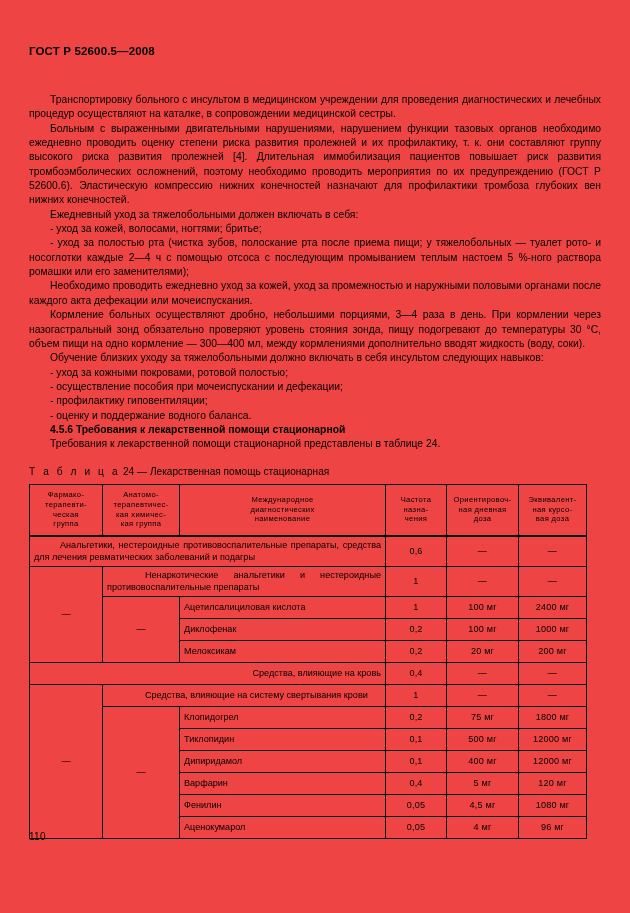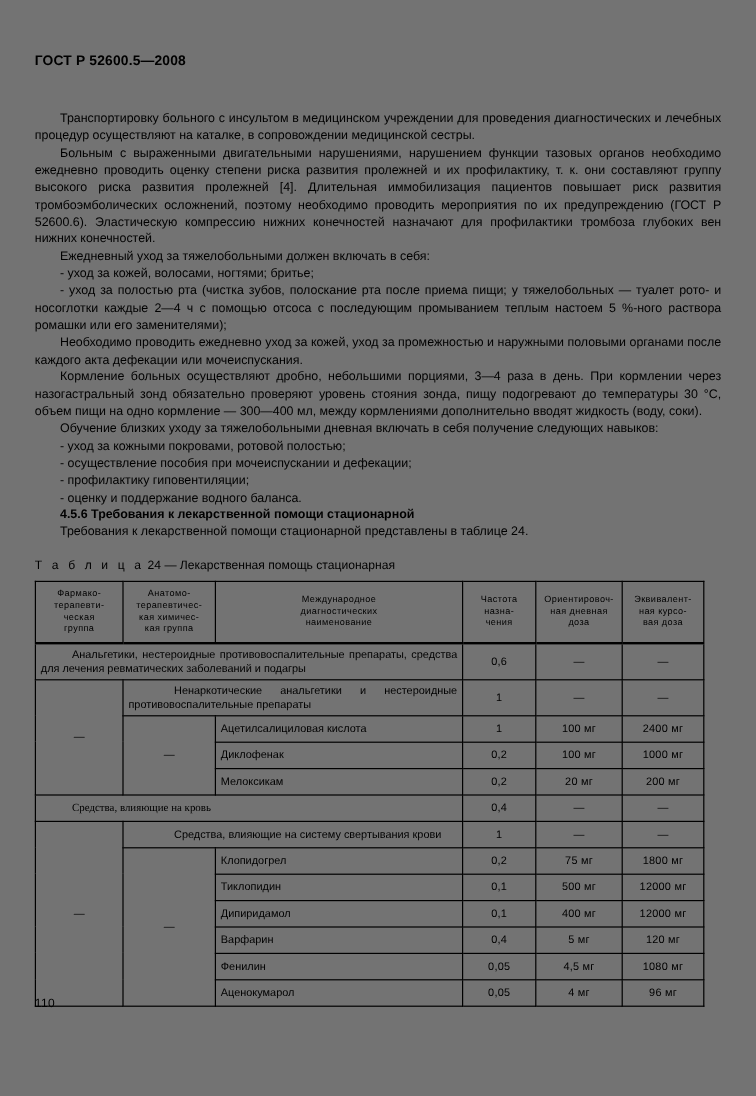--- a/index.html
+++ b/index.html
@@ -10,21 +10,21 @@
   }
   body {
     font-family: "Liberation Sans", "DejaVu Sans", sans-serif;
     color: #000000;
   }
   .page {
     position: relative;
     width: 630px;
     height: 913px;
     margin: 0 auto;
-    background: #737373;
+    background: #ef4444;
     overflow: hidden;
     box-sizing: border-box;
   }
   .content {
     position: absolute;
     left: 29px;
     top: 0;
     width: 572px;
   }
 
@@ -116,23 +116,22 @@
   
   td.group-span {
     text-align: justify;
     text-justify: inter-word;
     text-indent: 26px;
     padding: 3px 8px 3px 8px;
     line-height: 12.6px;
     height: 28px;
   }
   td.group-span.nospread {
-    text-align: left;
+    text-align: right;
     text-indent: 26px;
-    font-family: Liberation Serif, serif;
   }
   td.group-span2 {
     text-align: justify;
     text-justify: inter-word;
     text-indent: 38px;
     padding: 3px 8px 3px 10px;
     line-height: 12.6px;
     height: 28px;
   }
   td.group-span2.nospread {
@@ -165,21 +164,21 @@
     <div class="doc-header">ГОСТ Р 52600.5—2008</div>
 
     <div class="body-block">
       <p class="para indent">Транспортировку больного с инсультом в медицинском учреждении для проведения диагностических и лечебных процедур осуществляют на каталке, в сопровождении медицинской сестры.</p>
       <p class="para indent">Больным с выраженными двигательными нарушениями, нарушением функции тазовых органов необходимо ежедневно проводить оценку степени риска развития пролежней и их профилактику, т. к. они составляют группу высокого риска развития пролежней [4]. Длительная иммобилизация пациентов повышает риск развития тромбоэмболических осложнений, поэтому необходимо проводить мероприятия по их предупреждению (ГОСТ Р 52600.6). Эластическую компрессию нижних конечностей назначают для профилактики тромбоза глубоких вен нижних конечностей.</p>
       <p class="para indent">Ежедневный уход за тяжелобольными должен включать в себя:</p>
       <p class="para dash">- уход за кожей, волосами, ногтями; бритье;</p>
       <p class="para dash">- уход за полостью рта (чистка зубов, полоскание рта после приема пищи; у тяжелобольных — туалет рото- и носоглотки каждые 2—4 ч с помощью отсоса с последующим промыванием теплым настоем 5 %-ного раствора ромашки или его заменителями);</p>
       <p class="para indent">Необходимо проводить ежедневно уход за кожей, уход за промежностью и наружными половыми органами после каждого акта дефекации или мочеиспускания.</p>
       <p class="para indent">Кормление больных осуществляют дробно, небольшими порциями, 3—4 раза в день. При кормлении через назогастральный зонд обязательно проверяют уровень стояния зонда, пищу подогревают до температуры 30 °С, объем пищи на одно кормление — 300—400 мл, между кормлениями дополнительно вводят жидкость (воду, соки).</p>
-      <p class="para indent">Обучение близких уходу за тяжелобольными дневная включать в себя получение следующих навыков:</p>
+      <p class="para indent">Обучение близких уходу за тяжелобольными должно включать в себя инсультом следующих навыков:</p>
       <p class="para dash">- уход за кожными покровами, ротовой полостью;</p>
       <p class="para dash">- осуществление пособия при мочеиспускании и дефекации;</p>
       <p class="para dash">- профилактику гиповентиляции;</p>
       <p class="para dash">- оценку и поддержание водного баланса.</p>
       <p class="heading">4.5.6 Требования к лекарственной помощи стационарной</p>
       <p class="para indent">Требования к лекарственной помощи стационарной представлены в таблице 24.</p>
     </div>
 
     <div class="table-caption">
       <span class="spaced">Т а б л и ц а</span> <span>24</span>

